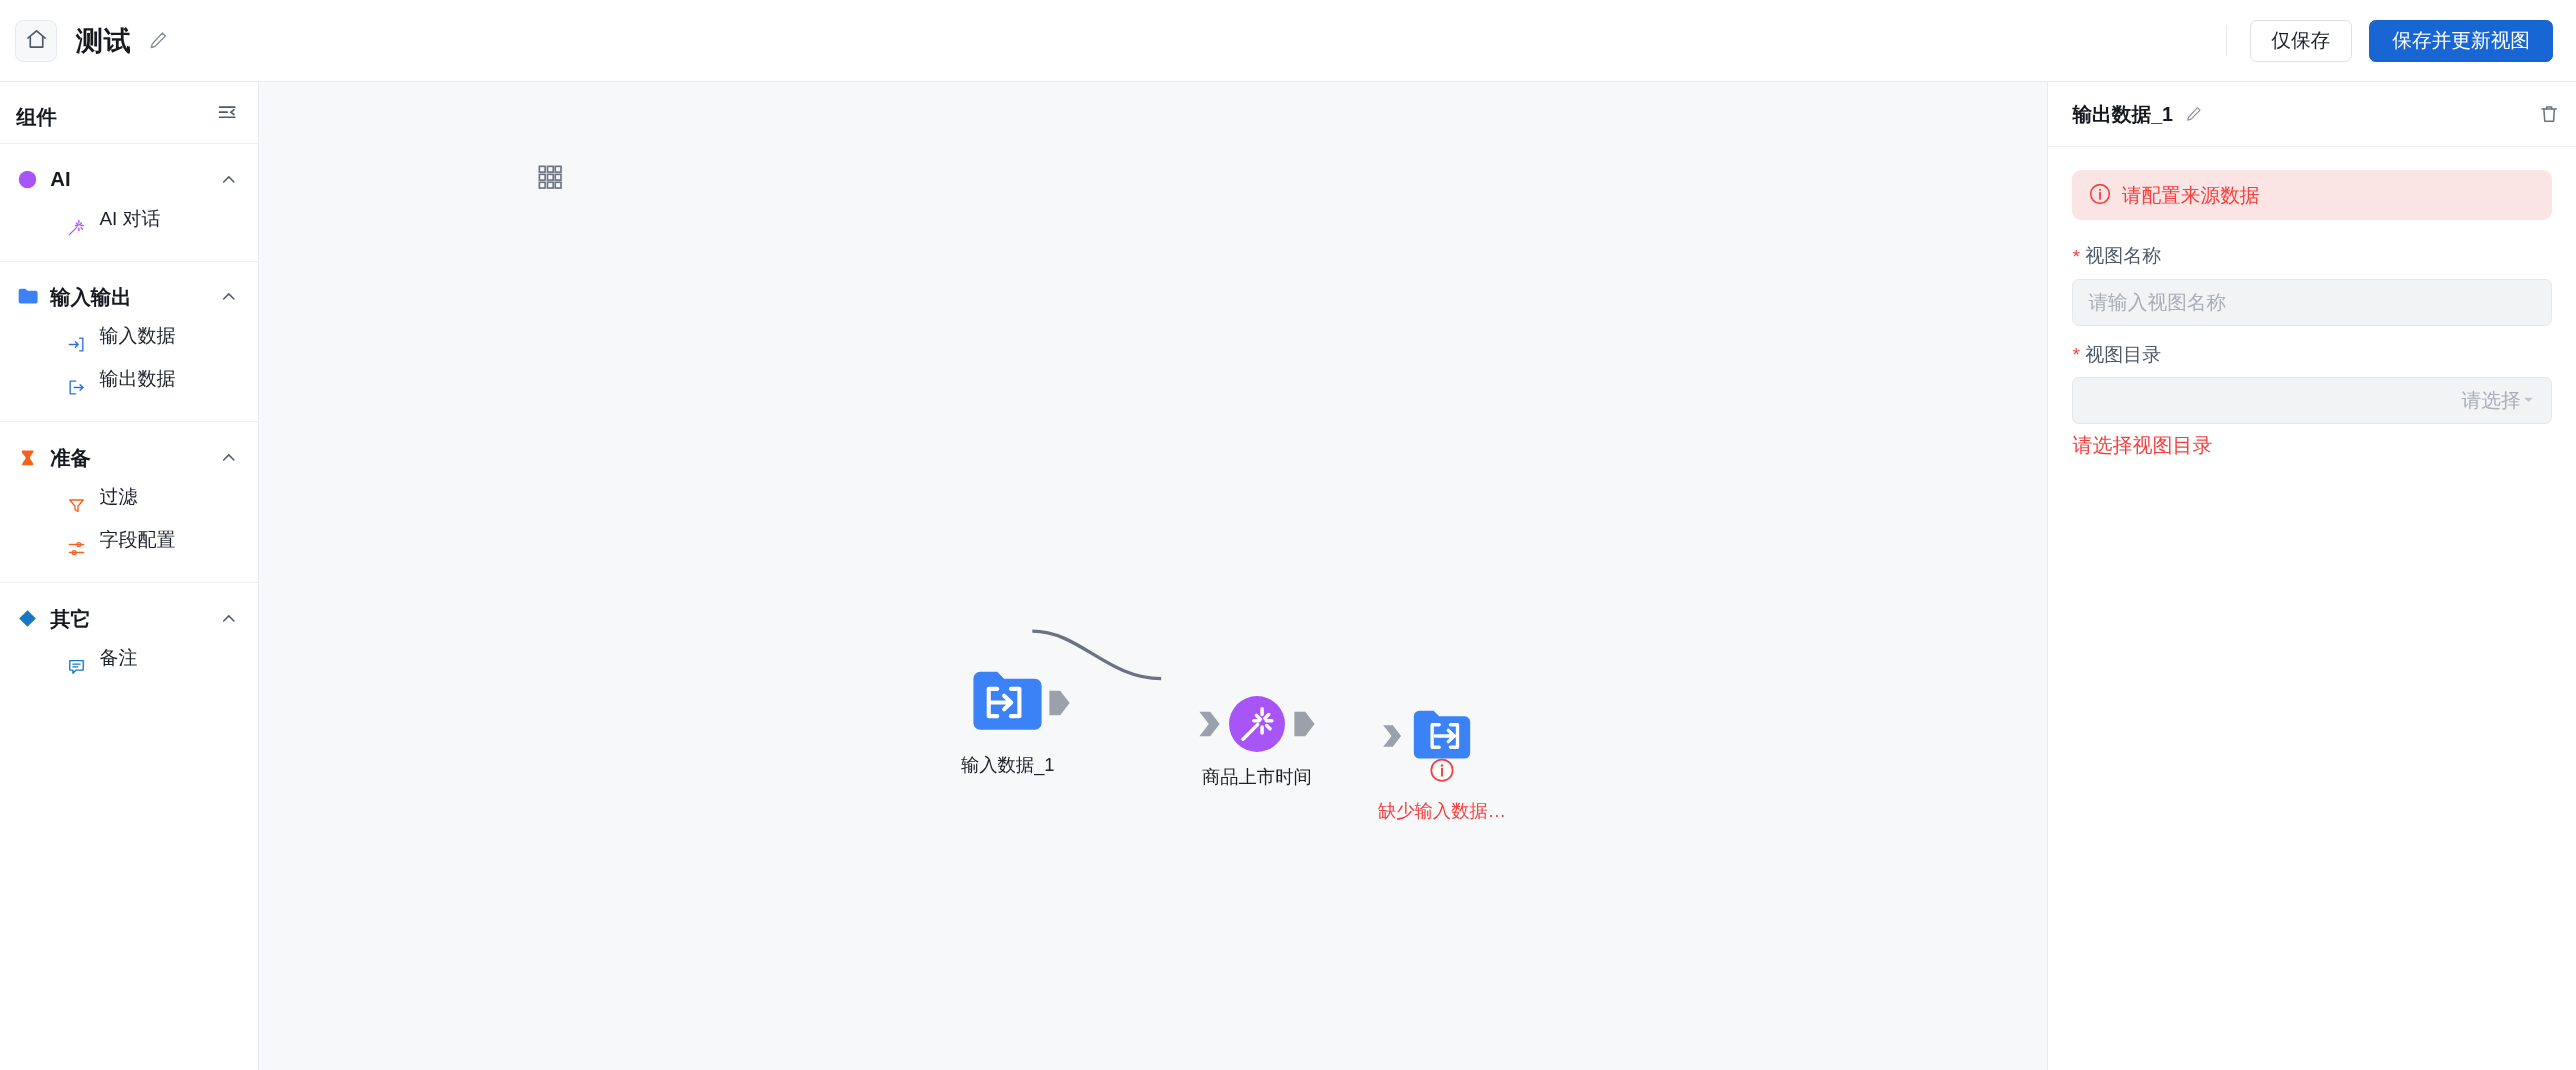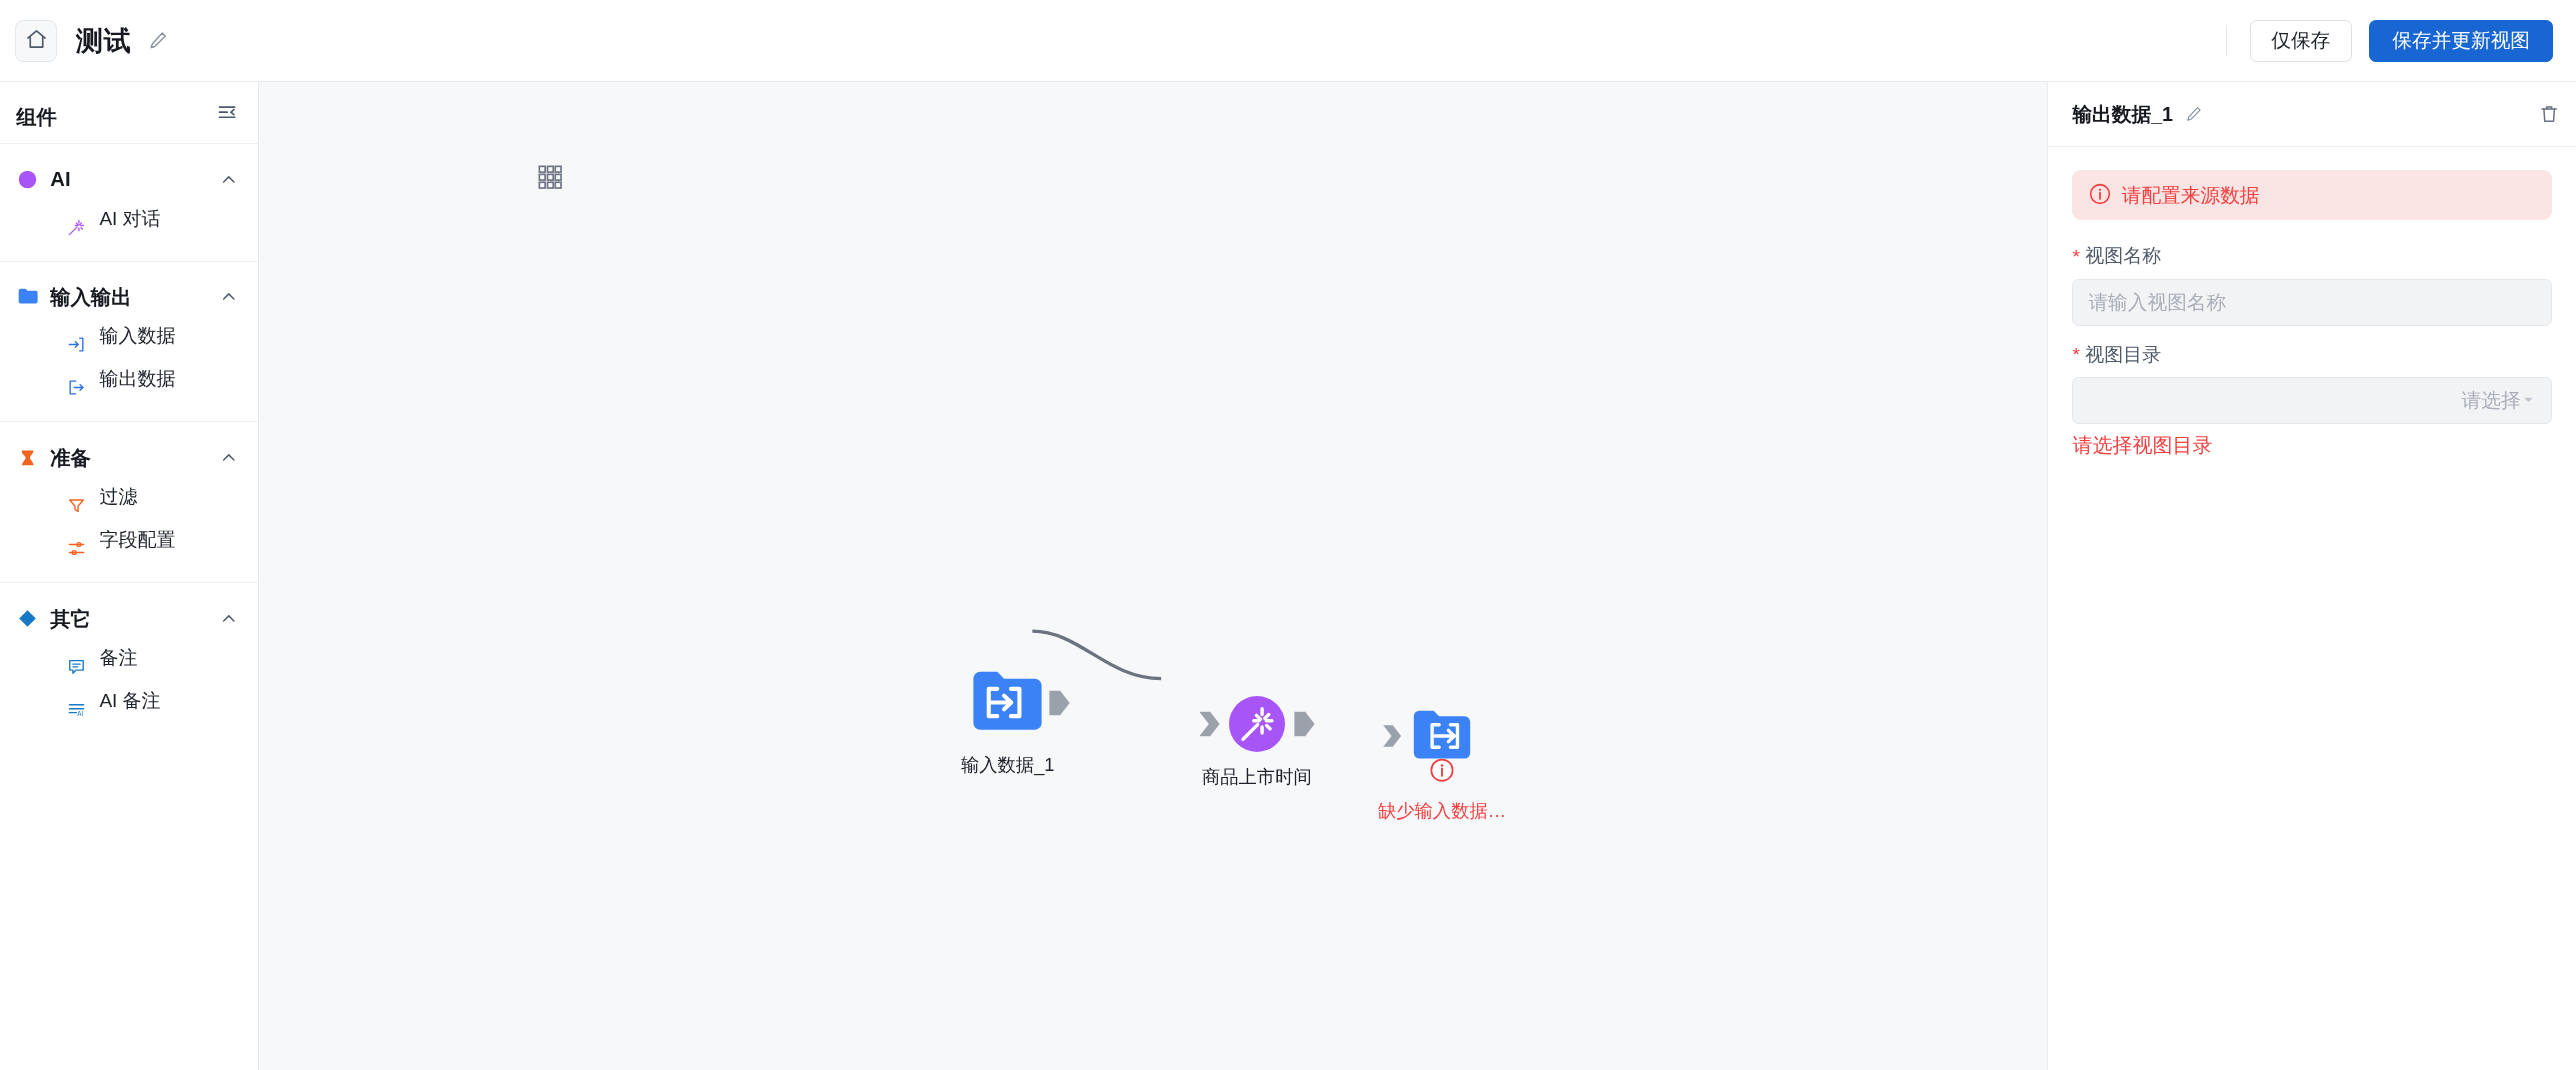--- a/index.html
+++ b/index.html
@@ -288,29 +288,20 @@
       </div>
       <div class="item">
         <span class="item-icon">
           <svg width="19" height="19" viewBox="0 0 24 24" fill="none" stroke="#1778c4" stroke-width="1.7" stroke-linecap="round" stroke-linejoin="round">
             <path d="M3.5 4.5h17v12h-9l-4 4v-4h-4z"></path>
               <path d="M7.5 9h9M7.5 12.4h6"></path>
           </svg>
         </span>
         <span class="item-label">备注</span>
       </div>
-      <div class="item">
-        <span class="item-icon">
-          <svg width="19" height="19" viewBox="0 0 24 24" fill="none" stroke="#1778c4" stroke-width="1.7" stroke-linecap="round">
-            <path d="M3 6h18M3 11h18M3 16h9"></path>
-            <text x="13" y="20" font-size="8" fill="#1778c4" stroke="none" font-family="Liberation Sans, sans-serif">AI</text>
-          </svg>
-        </span>
-        <span class="item-label">AI 备注</span>
-      </div>
     </div>
   </div>
 
   <div class="canvas">
 
     <span class="canvas-grid-icon">
       <svg width="24.4" height="24.4" viewBox="0 0 36 36" fill="none" stroke="#6b7280" stroke-width="2.4">
         <rect x="2" y="2" width="8.5" height="8.5"></rect>
           <rect x="14" y="2" width="8.5" height="8.5"></rect>
           <rect x="25.5" y="2" width="8.5" height="8.5"></rect>

